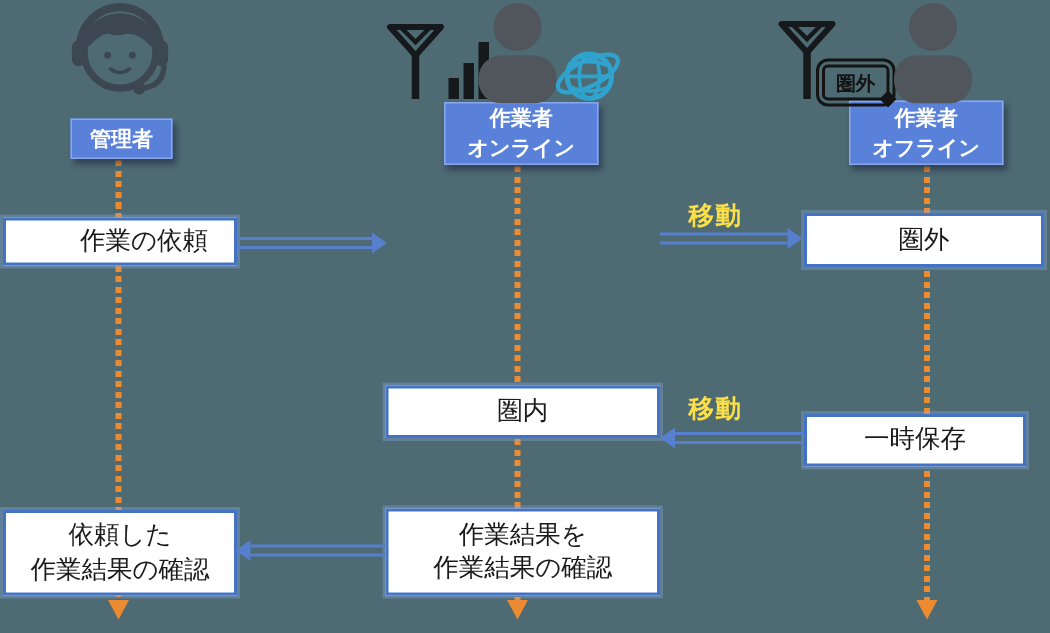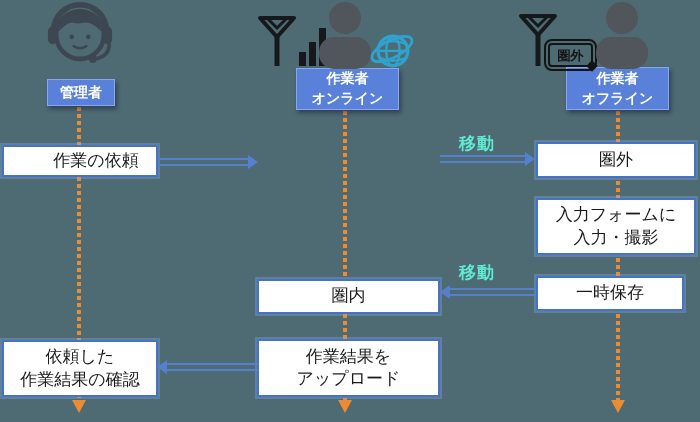--- a/index.html
+++ b/index.html
@@ -12,21 +12,21 @@
     position:absolute;background:#ffffff;border:2px solid #4472c4;
     box-shadow:0 0 0 2px rgba(135,170,225,.35);
     display:flex;align-items:center;justify-content:center;text-align:center;
     white-space:pre-line;color:#1a1a1a;font-size:17px;line-height:1.3;
     box-sizing:border-box;z-index:2;
   }
   #box-request{left:2px;top:145px;width:156px;height:32px;padding-left:32px;}
   #box-download{left:257px;top:132px;width:183px;height:56px;}
   #box-outofrange{left:536px;top:142px;width:160px;height:36px;}
   #box-fillform{left:536px;top:198px;width:160px;height:57px;}
-  #box-inrange{left:257px;top:279px;width:183px;height:35px;}
+  #box-inrange{left:257px;top:257px;width:183px;height:35px;}
   #box-tempsave{left:536px;top:276px;width:148px;height:35px;}
   #box-confirm{left:2px;top:340px;width:156px;height:57px;}
   #box-upload{left:257px;top:339px;width:183px;height:58px;}
   
   .alabel{
     position:absolute;background:#5a81da;border:1px solid #8aa7ec;
     box-shadow:2px 3px 4px rgba(10,20,50,.45);
     color:#fff;font-weight:bold;font-size:14px;line-height:1.4;
     display:flex;align-items:center;justify-content:center;text-align:center;
     white-space:pre-line;box-sizing:border-box;z-index:3;
@@ -67,21 +67,21 @@
   }
   #conn-request-download{left:158px;top:158px;width:91px;}
   #arr-request-download{left:248px;top:155px;}
   #conn-download-out{left:440px;top:155px;width:86px;}
   #arr-download-out{left:525px;top:152px;}
   #conn-save-in{left:450px;top:288px;width:86px;}
   #arr-save-in{left:440px;top:285px;}
   #conn-upload-confirm{left:167px;top:363px;width:91px;}
   #arr-upload-confirm{left:157px;top:360px;}
   .move-label{
-    position:absolute;color:#5eead4;font-weight:900;font-size:17px;
+    position:absolute;color:#fde047;font-weight:900;font-size:17px;
     letter-spacing:1px;z-index:3;
   }
   #move1{left:459px;top:132px;}
   #move2{left:459px;top:261px;}
   
   .icon{position:absolute;z-index:4;}
   #icon-headset{left:45px;top:2px;}
   #icon-antenna-signal{left:257px;top:15px;}
   #icon-person-online{left:316px;top:1px;}
   #icon-globe{left:366px;top:27px;}
@@ -173,28 +173,26 @@
   </span>
 
   <div class="alabel" id="label-manager">管理者</div>
   <div class="alabel" id="label-online">作業者
 オンライン</div>
   <div class="alabel" id="label-offline">作業者
 オフライン</div>
 
   <div class="pbox" id="box-request">作業の依頼</div>
   <div class="pbox" id="box-outofrange">圏外</div>
-  <div class="pbox" id="box-fillform">入力フォームに
-入力・撮影</div>
   <div class="pbox" id="box-inrange">圏内</div>
   <div class="pbox" id="box-tempsave">一時保存</div>
   <div class="pbox" id="box-confirm">依頼した
 作業結果の確認</div>
   <div class="pbox" id="box-upload">作業結果を
-アップロード</div>
+作業結果の確認</div>
 
   <div class="connector" id="conn-request-download"></div>
   <div class="arrow-right" id="arr-request-download"></div>
 
   <div class="connector" id="conn-download-out"></div>
   <div class="arrow-right" id="arr-download-out"></div>
   <div class="move-label" id="move1">移動</div>
 
   <div class="connector" id="conn-save-in"></div>
   <div class="arrow-left" id="arr-save-in"></div>

